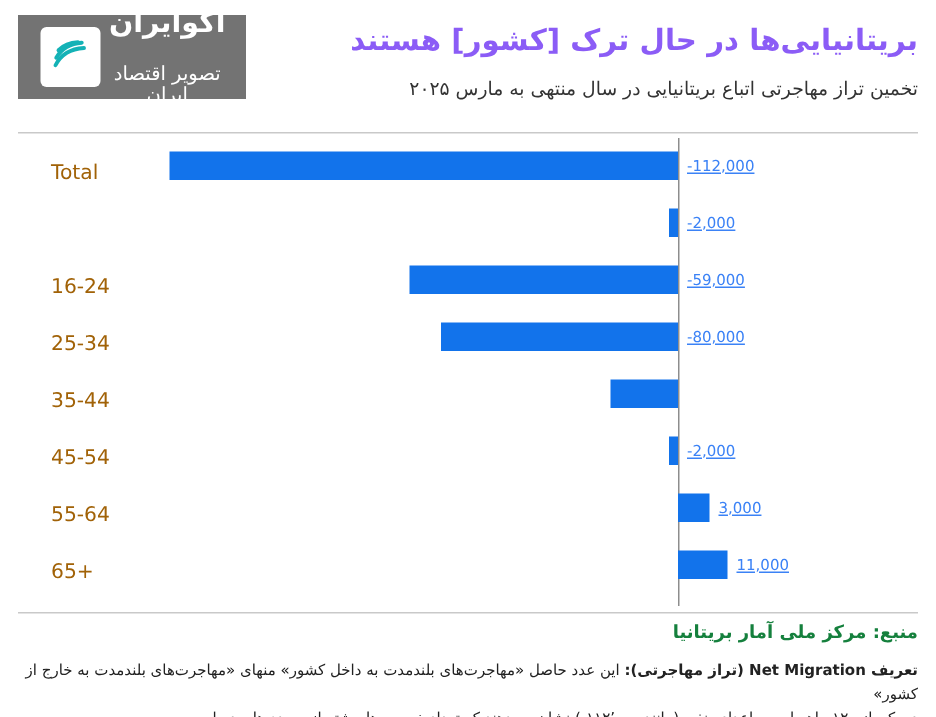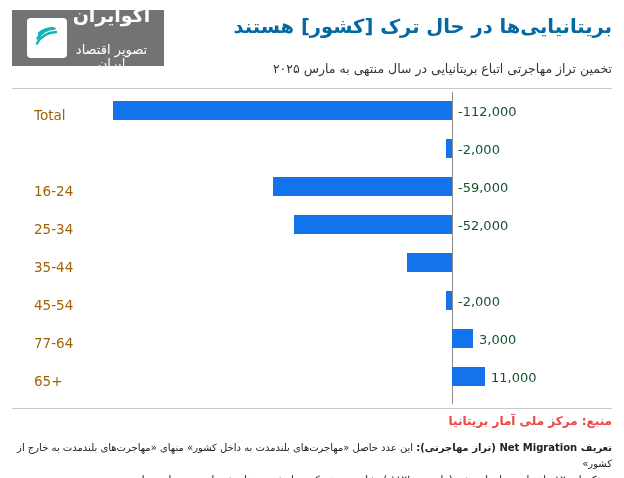--- a/index.html
+++ b/index.html
@@ -73,26 +73,26 @@
   .title-block {
     position: absolute;
     top: 14px;
     right: 12px;
     width: 430px;
     text-align: right;
   }
   .chart-title {
     font-size: 19.5px;
     font-weight: bold;
-    color: #0369a1;
+    color: #8b5cf6;
     line-height: 1.35;
     direction: rtl;
   }
   .chart-subtitle {
-    margin-top: 20px;
+    margin-top: 10px;
     font-size: 12.5px;
     color: #333333;
     line-height: 1.4;
     direction: rtl;
   }
 
   .rule {
     position: absolute;
     left: 12px;
     width: 600px;
@@ -144,36 +144,37 @@
     height: 19px;
     top: 9px;
     background: #1273eb;
   }
   .val-label {
     position: absolute;
     top: 0;
     height: 38px;
     display: flex;
     align-items: center;
-    font-size: 13px;
-    color: #14532d;
+    font-size: 10px;
+    color: #3b82f6;
     direction: ltr;
     white-space: nowrap;
+    text-decoration: underline;
   }
 
   
   .source {
     position: absolute;
     top: 414px;
     right: 12px;
     width: 600px;
     text-align: right;
     font-size: 12px;
     font-weight: bold;
-    color: #ef4444;
+    color: #15803d;
     direction: rtl;
   }
   .note {
     position: absolute;
     top: 440px;
     right: 12px;
     width: 600px;
     text-align: right;
     font-size: 10px;
     color: #222222;
@@ -229,36 +230,36 @@
 
     <div class="row" style="top:76px;">
       <div class="cat-label">16-24</div>
       <div class="bar" style="left:273px; width:179px;"></div>
       <div class="val-label" style="left:458px;">-59,000</div>
     </div>
 
     <div class="row" style="top:114px;">
       <div class="cat-label">25-34</div>
       <div class="bar" style="left:294px; width:158px;"></div>
-      <div class="val-label" style="left:458px;">-52,000</div>
+      <div class="val-label" style="left:458px;">-80,000</div>
     </div>
 
     <div class="row" style="top:152px;">
       <div class="cat-label">35-44</div>
       <div class="bar" style="left:407px; width:45px;"></div>
     </div>
 
     <div class="row" style="top:190px;">
       <div class="cat-label">45-54</div>
       <div class="bar" style="left:446px; width:6px;"></div>
       <div class="val-label" style="left:458px;">-2,000</div>
     </div>
 
     <div class="row" style="top:228px;">
-      <div class="cat-label">77-64</div>
+      <div class="cat-label">55-64</div>
       <div class="bar" style="left:452px; width:21px;"></div>
       <div class="val-label" style="left:479px;">3,000</div>
     </div>
 
     <div class="row" style="top:266px;">
       <div class="cat-label">65+</div>
       <div class="bar" style="left:452px; width:33px;"></div>
       <div class="val-label" style="left:491px;">11,000</div>
     </div>
   </div>

